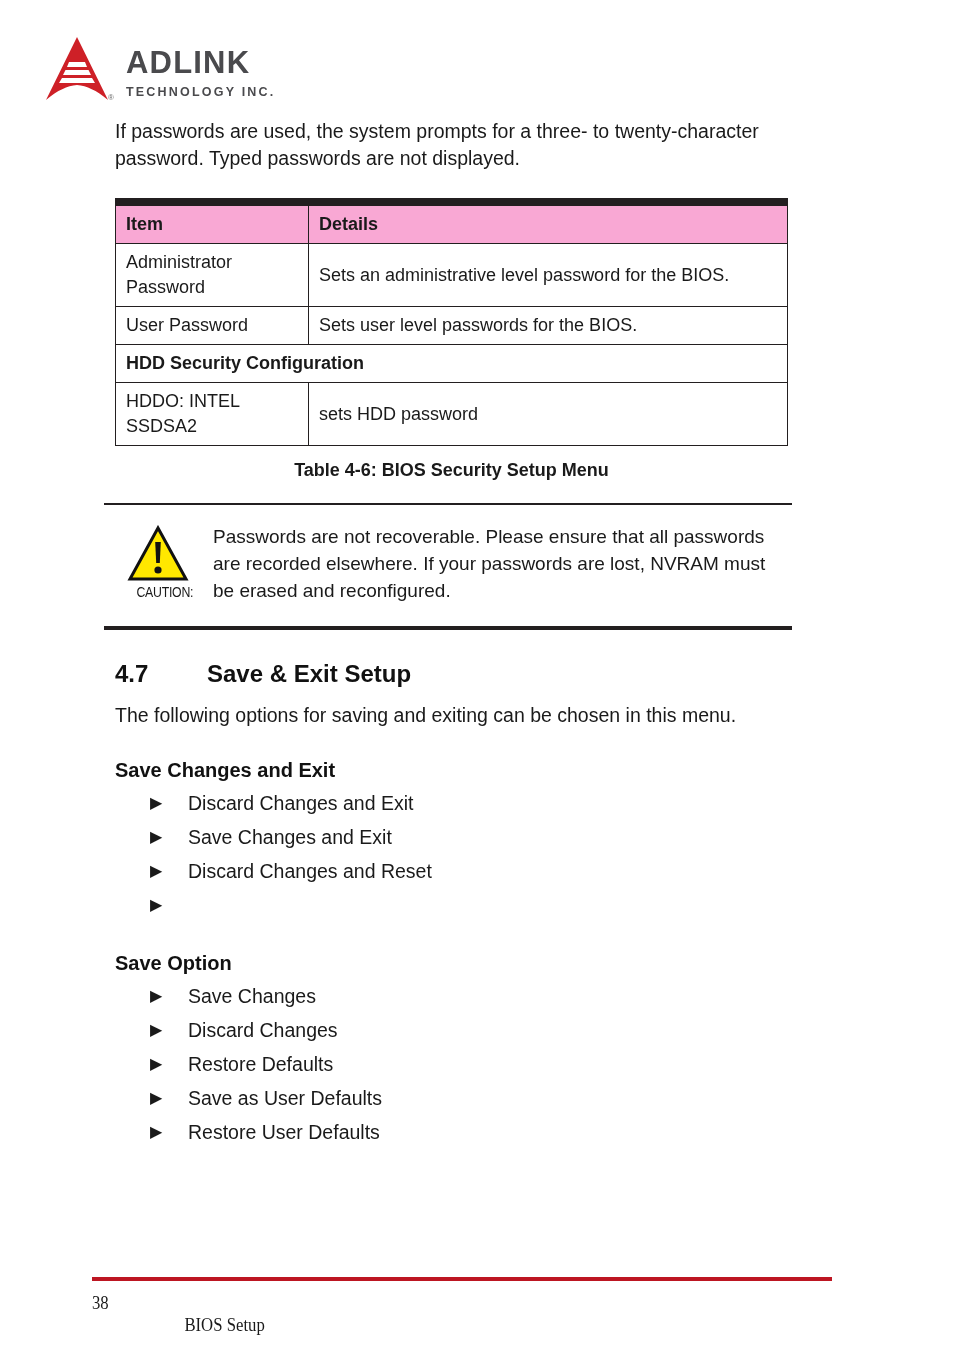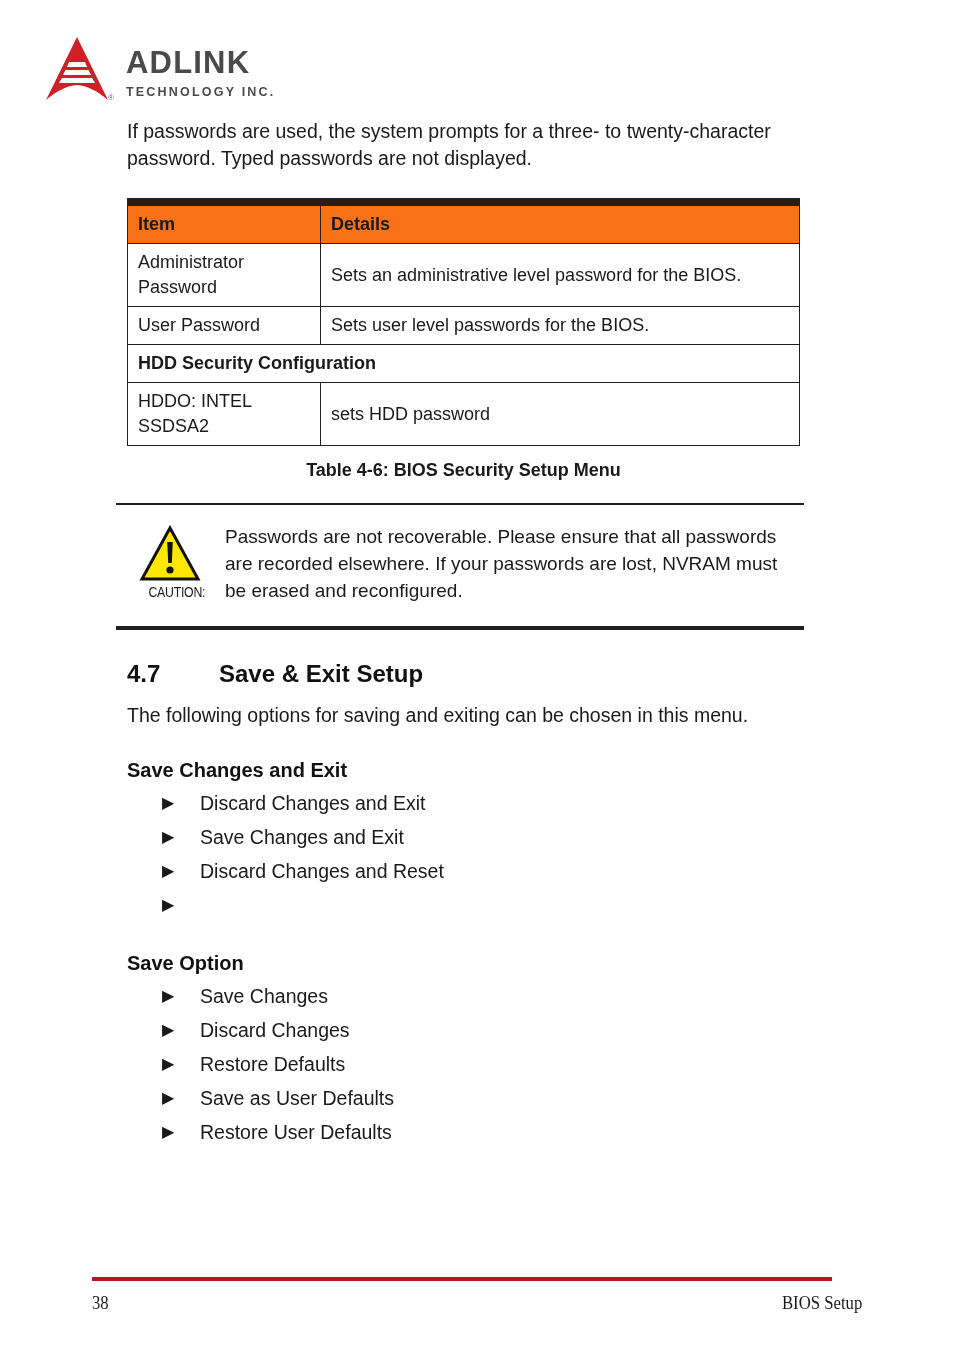--- a/index.html
+++ b/index.html
@@ -60,21 +60,21 @@
     font-weight: bold;
     letter-spacing: 2.2px;
     color: #4a4a4d;
     line-height: 1;
     margin-top: 8px;
   }
 
   
   .content {
     position: absolute;
-    left: 127px;
+    left: 115px;
     top: 118px;
     width: 673px;
   }
 
   .body-text {
     font-size: 19.5px;
     line-height: 27px;
     color: #1a1a1a;
     margin: 0;
   }
@@ -96,21 +96,21 @@
   table.spec td {
     border: 1.6px solid #231f20;
     padding: 6px 10px;
     font-size: 18px;
     line-height: 25px;
     vertical-align: middle;
     color: #1a1a1a;
   }
   td.col-item { width: 172px; }
   td.hdr {
-    background: #f97316;
+    background: #f9a8d4;
     font-weight: bold;
     font-size: 18px;
     padding-top: 9px;
     padding-bottom: 9px;
   }
   td.section {
     font-weight: bold;
     border-top-width: 2.6px;
     border-bottom-width: 2.6px;
     padding-top: 4px;
@@ -237,20 +237,21 @@
     background: #bd1622;
     width: 740px;
   }
   .footer-row {
     display: flex;
     justify-content: space-between;
     margin-top: 11px;
     font-family: "Liberation Serif", serif;
     font-size: 19px;
     color: #1a1a1a;
+    flex-direction: column;
   }
   .footer-left  { transform: scaleX(0.88); transform-origin: left center; }
   .footer-right { transform: scaleX(0.88); transform-origin: right center; }
 </style>
 </head>
 <body>
 
 <div class="page-header">
   <div class="logo-wrap">
     <div class="logo-mark">

